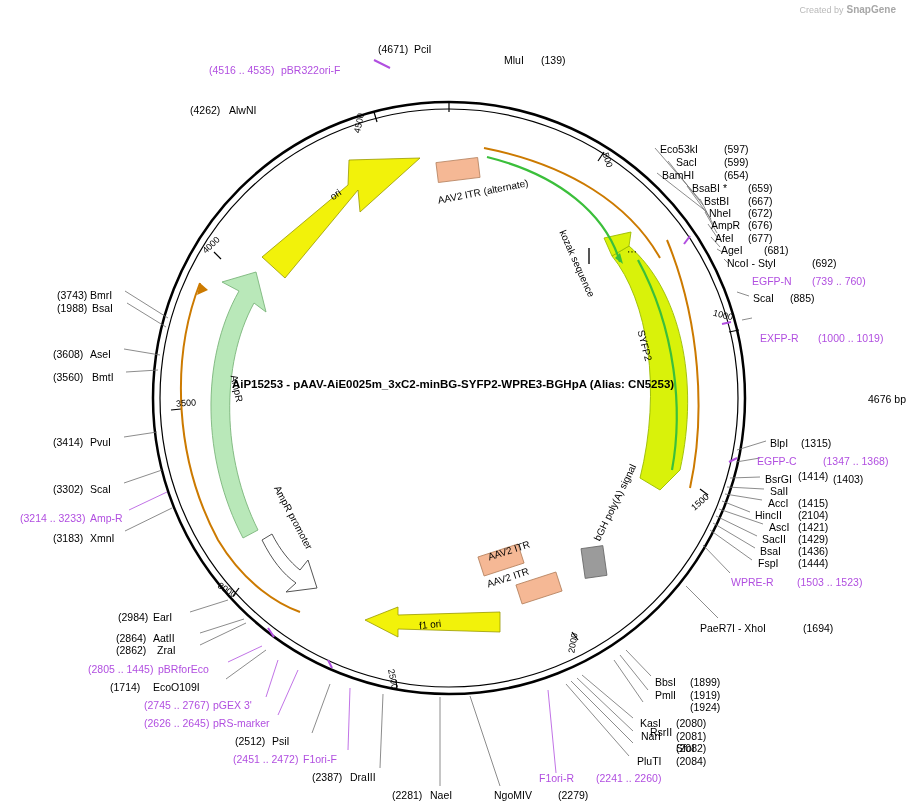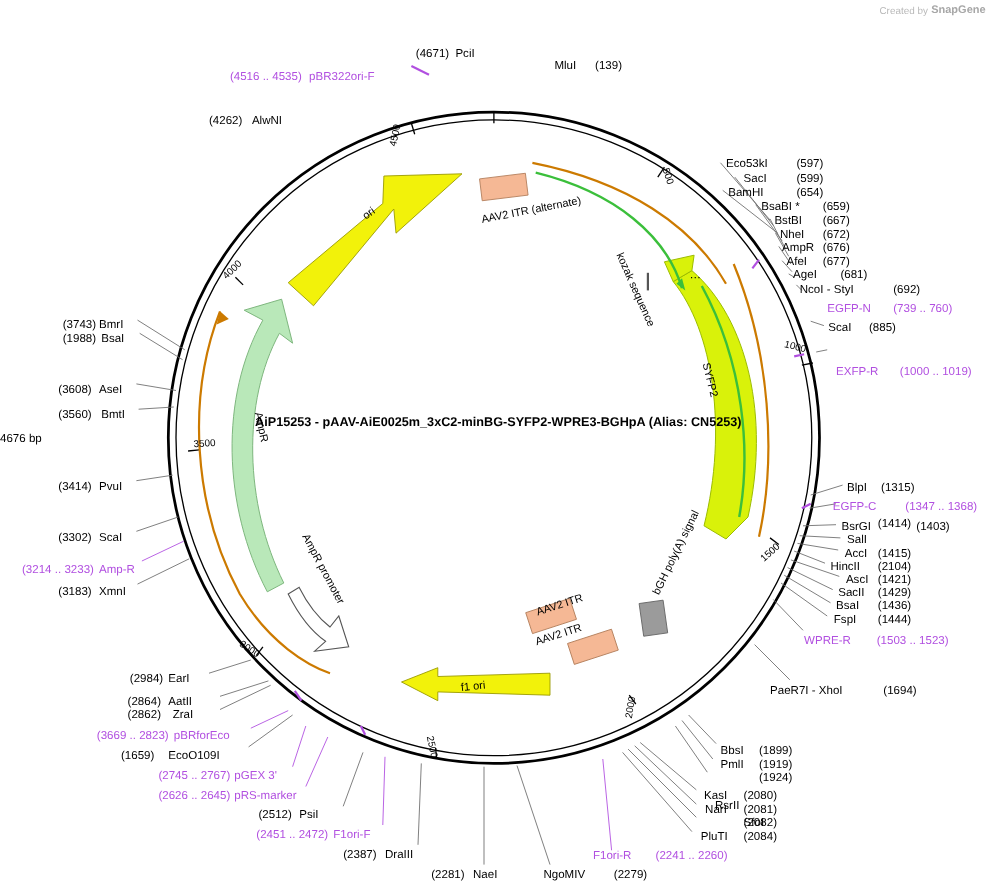--- a/index.html
+++ b/index.html
@@ -19,21 +19,21 @@
     position:absolute;font-size:10.5px;white-space:nowrap;
   }
   .enz{font-weight:normal;color:#000;}
   .pos{color:#000;font-weight:normal;}
   .purple{color:#b14fe0;font-weight:normal;}
   .center-title{
     position:absolute;left:0;width:906px;text-align:center;
     font-size:11.5px;font-weight:bold;color:#000;
   }
   .center-bp{
-    position:absolute;left:0;width:906px;text-align:left;
+    position:absolute;left:0;width:906px;text-align:right;
     font-size:10.5px;color:#000;
   }
   .featlabel{position:absolute;font-size:10px;color:#000;white-space:nowrap;}
 </style>
 </head>
 <body>
 
 <div class="wrap">
 
   <div class="credit">
@@ -296,23 +296,23 @@
   <div class="lbl purple" style="left:20px;top:512px">(3214 .. 3233)</div>
   <div class="lbl enz" style="left:90px;top:532px">XmnI</div>
   <div class="lbl pos" style="left:53px;top:532px">(3183)</div>
   <div class="lbl enz" style="left:153px;top:611px">EarI</div>
   <div class="lbl pos" style="left:118px;top:611px">(2984)</div>
   <div class="lbl enz" style="left:153px;top:632px">AatII</div>
   <div class="lbl pos" style="left:116px;top:632px">(2864)</div>
   <div class="lbl enz" style="left:157px;top:644px">ZraI</div>
   <div class="lbl pos" style="left:116px;top:644px">(2862)</div>
   <div class="lbl purple" style="left:158px;top:663px">pBRforEco</div>
-  <div class="lbl purple" style="left:88px;top:663px">(3669 .. 2823)</div>
+  <div class="lbl purple" style="left:88px;top:663px">(2805 .. 1445)</div>
   <div class="lbl enz" style="left:153px;top:681px">EcoO109I</div>
-  <div class="lbl pos" style="left:110px;top:681px">(1659)</div>
+  <div class="lbl pos" style="left:110px;top:681px">(1714)</div>
   <div class="lbl purple" style="left:213px;top:699px">pGEX 3'</div>
   <div class="lbl purple" style="left:144px;top:699px">(2745 .. 2767)</div>
   <div class="lbl purple" style="left:213px;top:717px">pRS-marker</div>
   <div class="lbl purple" style="left:144px;top:717px">(2626 .. 2645)</div>
   <div class="lbl enz" style="left:272px;top:735px">PsiI</div>
   <div class="lbl pos" style="left:235px;top:735px">(2512)</div>
   <div class="lbl purple" style="left:303px;top:753px">F1ori-F</div>
   <div class="lbl purple" style="left:233px;top:753px">(2451 .. 2472)</div>
   <div class="lbl enz" style="left:350px;top:771px">DraIII</div>
   <div class="lbl pos" style="left:312px;top:771px">(2387)</div>

